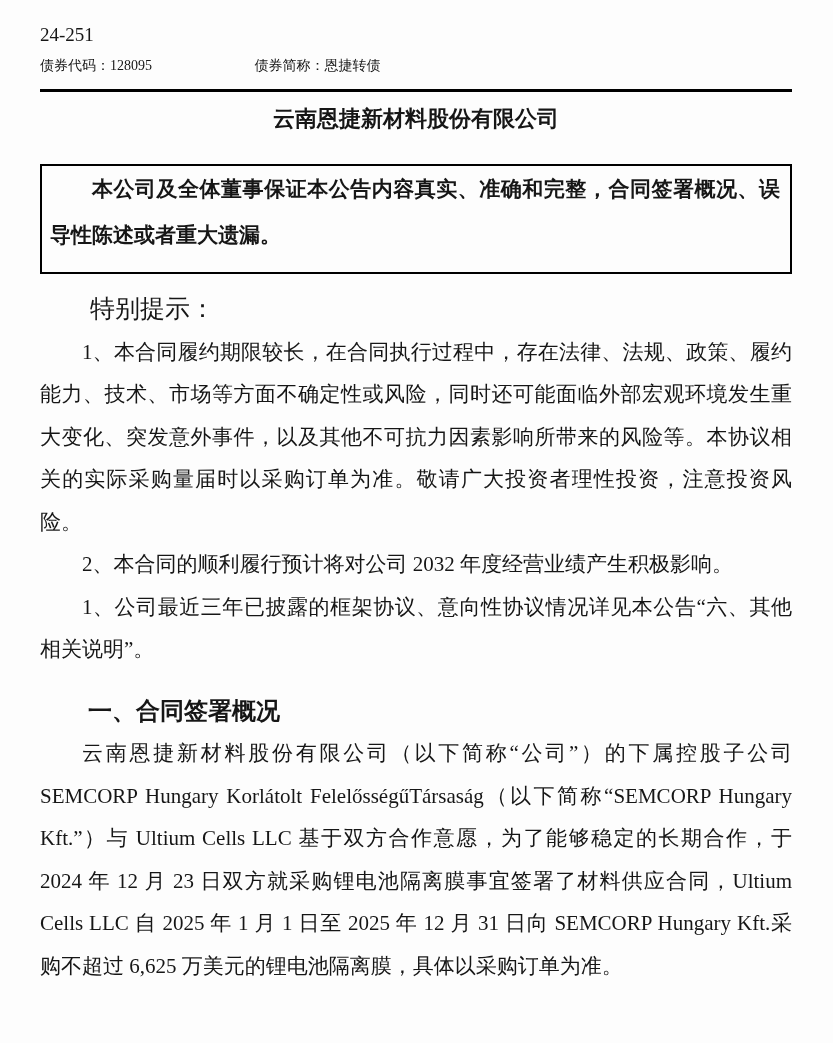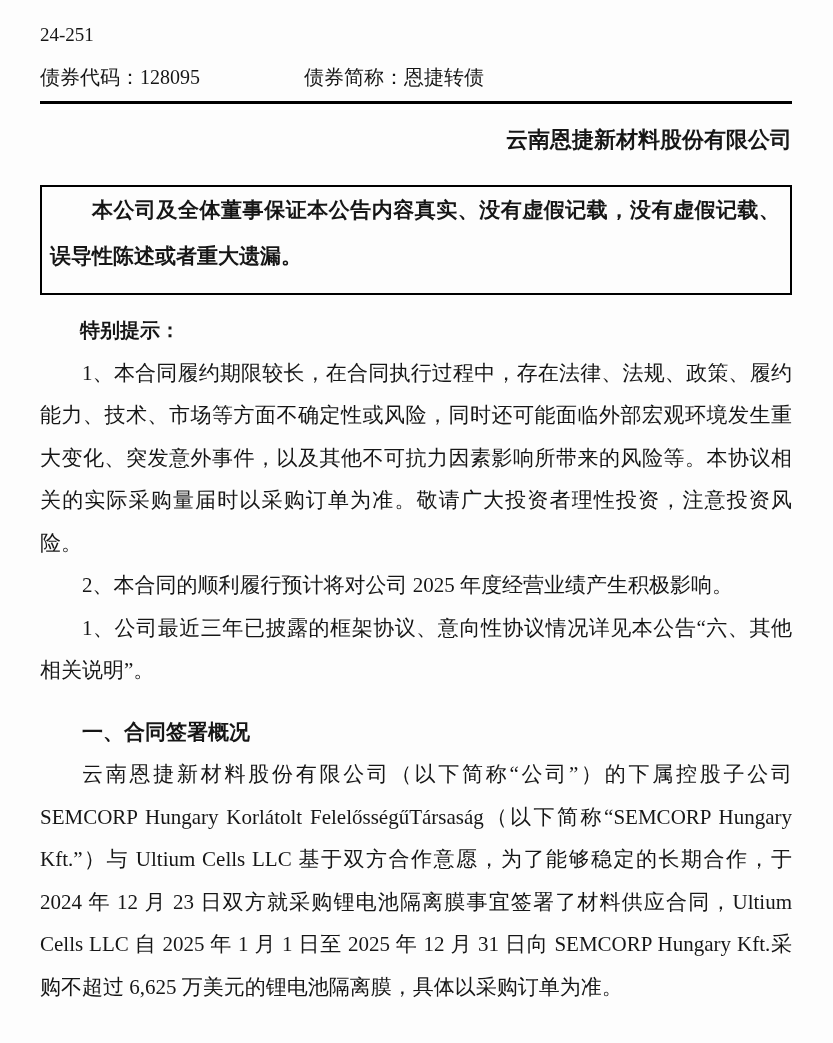--- a/index.html
+++ b/index.html
@@ -15,39 +15,39 @@
     width: 833px;
     height: 1043px;
     padding: 22px 41px 0 40px;
   }
   
   .doc-number {
     font-size: 19px;
     line-height: 26px;
   }
   .bond-row {
-    font-size: 20px;
+    font-size: 14px;
     line-height: 29px;
-    margin-top: 15px;
+    margin-top: 3px;
     white-space: nowrap;
   }
   .bond-abbr { margin-left: 99px; }
   .header-rule {
     border: none;
     border-top: 3px solid #000;
     margin-top: 9px;
   }
   
   .company-title, .announcement-title {
     text-align: center;
     font-weight: bold;
     font-size: 22px;
     line-height: 30px;
   }
-  .company-title { margin-top: 21px; text-align: right; }
+  .company-title { margin-top: 12px; }
   .announcement-title { margin-top: 15px; }
   
   .disclaimer-box {
     margin-top: 30px;
     border: 2px solid #000;
     padding: 0 10px 14px 8px;
   }
   .disclaimer-box p {
     font-size: 21px;
     font-weight: bold;
@@ -59,28 +59,28 @@
   .body-para {
     font-size: 21px;
     line-height: 42.5px;
     text-indent: 2em;
     text-align: justify;
     text-justify: inter-ideograph;
     font-family: Liberation Serif, serif;
   }
   .special-heading {
     margin-top: 14px;
-    font-size: 20px;
-    font-weight: bold;
+    font-size: 25px;
+    font-weight: normal;
     line-height: 42.5px;
     text-indent: 2em;
   }
   .section-heading {
     margin-top: 19px;
-    font-size: 21px;
+    font-size: 24px;
     font-weight: bold;
     line-height: 42.5px;
     text-indent: 2em;
   }
 </style>
 </head>
 <body>
 
 <div class="page">
 
@@ -91,28 +91,28 @@
       <span class="bond-abbr"><span>债券简称：</span><span>恩捷转债</span></span>
     </div>
   </header>
 
   <hr class="header-rule">
 
   <h1 class="company-title">云南恩捷新材料股份有限公司</h1>
 
 
   <div class="disclaimer-box">
-    <p>本公司及全体董事保证本公告内容真实、没有虚假记载，没有虚假记载、误导性陈述或者重大遗漏。</p>
+    <p>本公司及全体董事保证本公告内容真实、准确和完整，合同签署概况、误导性陈述或者重大遗漏。</p>
   </div>
 
   <p class="special-heading">特别提示：</p>
 
   <p class="body-para">1、本合同履约期限较长，在合同执行过程中，存在法律、法规、政策、履约能力、技术、市场等方面不确定性或风险，同时还可能面临外部宏观环境发生重大变化、突发意外事件，以及其他不可抗力因素影响所带来的风险等。本协议相关的实际采购量届时以采购订单为准。敬请广大投资者理性投资，注意投资风险。</p>
 
-  <p class="body-para">2、本合同的顺利履行预计将对公司 2025 年度经营业绩产生积极影响。</p>
+  <p class="body-para">2、本合同的顺利履行预计将对公司 2032 年度经营业绩产生积极影响。</p>
 
   <p class="body-para">1、公司最近三年已披露的框架协议、意向性协议情况详见本公告“六、其他相关说明”。</p>
 
   <p class="section-heading">一、合同签署概况</p>
 
   <p class="body-para">云南恩捷新材料股份有限公司（以下简称“公司”）的下属控股子公司 SEMCORP Hungary Korlátolt FelelősségűTársaság（以下简称“SEMCORP Hungary Kft.”）与 Ultium Cells LLC 基于双方合作意愿，为了能够稳定的长期合作，于 2024 年 12 月 23 日双方就采购锂电池隔离膜事宜签署了材料供应合同，Ultium Cells LLC 自 2025 年 1 月 1 日至 2025 年 12 月 31 日向 SEMCORP Hungary Kft.采购不超过 6,625 万美元的锂电池隔离膜，具体以采购订单为准。</p>
 
 </div>
 
 </body></html>

